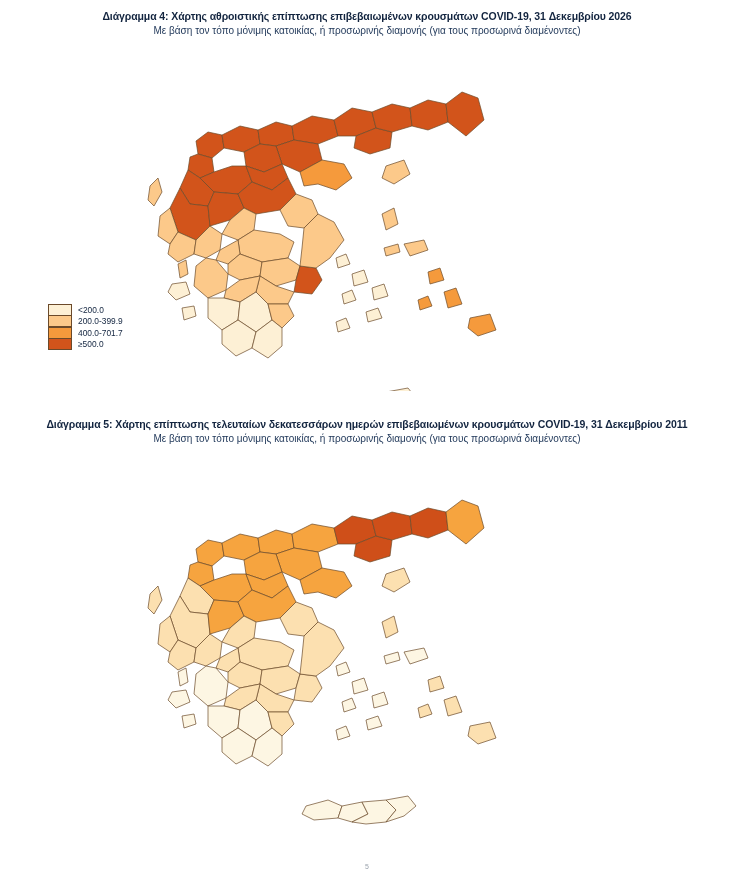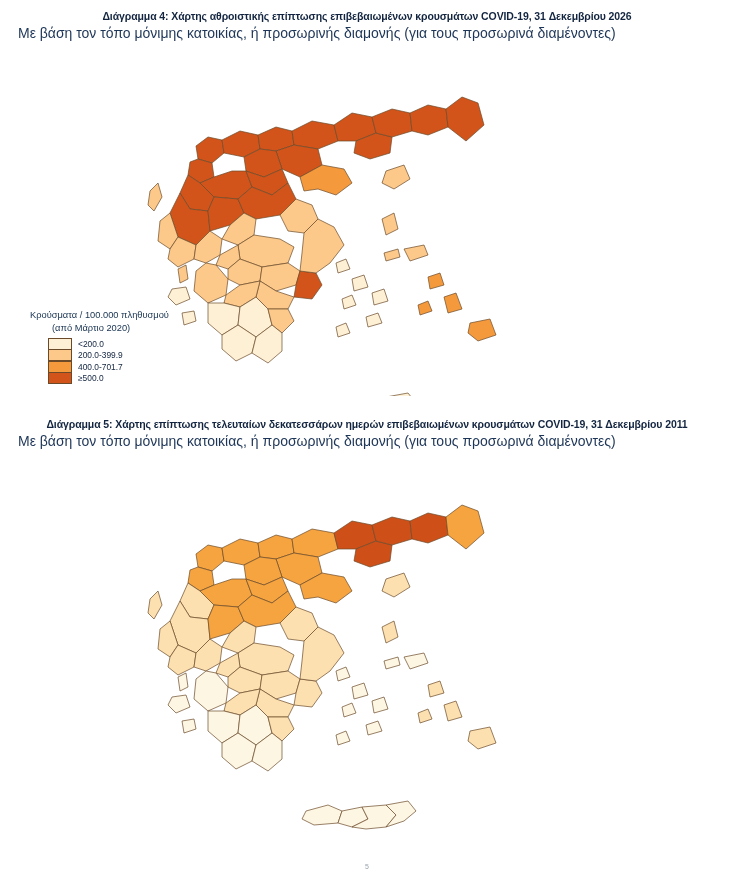--- a/index.html
+++ b/index.html
@@ -26,22 +26,22 @@
   }
   .fig-title {
     text-align: center;
     font-weight: bold;
     font-size: 10.5px;
     color: #12243f;
     letter-spacing: -0.1px;
     padding: 0 18px;
   }
   .fig-sub {
-    text-align: left;
-    font-size: 14px;
+    text-align: center;
+    font-size: 10px;
     color: #1d3557;
     margin-top: 3px;
     padding: 0 18px;
   }
   .map-wrap {
     position: relative;
     width: 734px;
   }
   .map-svg {
     display: block;
@@ -166,24 +166,20 @@
           <path fill="#f59a3c" d="M418,264 L428,260 L432,270 L420,274 Z"></path>
 
           <path fill="#fdf0d5" d="M306,362 L328,356 L342,362 L338,374 L314,376 L302,370 Z"></path>
           <path fill="#fdf0d5" d="M342,362 L362,358 L368,370 L352,378 L338,374 Z"></path>
           <path fill="#fcc98a" d="M362,358 L386,356 L396,366 L386,378 L366,380 L352,378 L368,370 Z"></path>
           <path fill="#fdf0d5" d="M386,356 L408,352 L416,362 L404,372 L386,378 L396,366 Z"></path>
         </g>
       </svg>
 
       <div class="legend legend1">
-        <div class="legend-title">
-          <span>Κρούσματα / 100.000 πληθυσμού</span>
-          <span class="l2">(από Μάρτιο 2020)</span>
-        </div>
         <div class="legend-row">
           <span class="swatch" style="background:#fdf0d5"></span>
           <span class="legend-label">&lt;200.0</span>
         </div>
         <div class="legend-row">
           <span class="swatch" style="background:#fcc98a"></span>
           <span class="legend-label">200.0-399.9</span>
         </div>
         <div class="legend-row">
           <span class="swatch" style="background:#f59a3c"></span>

